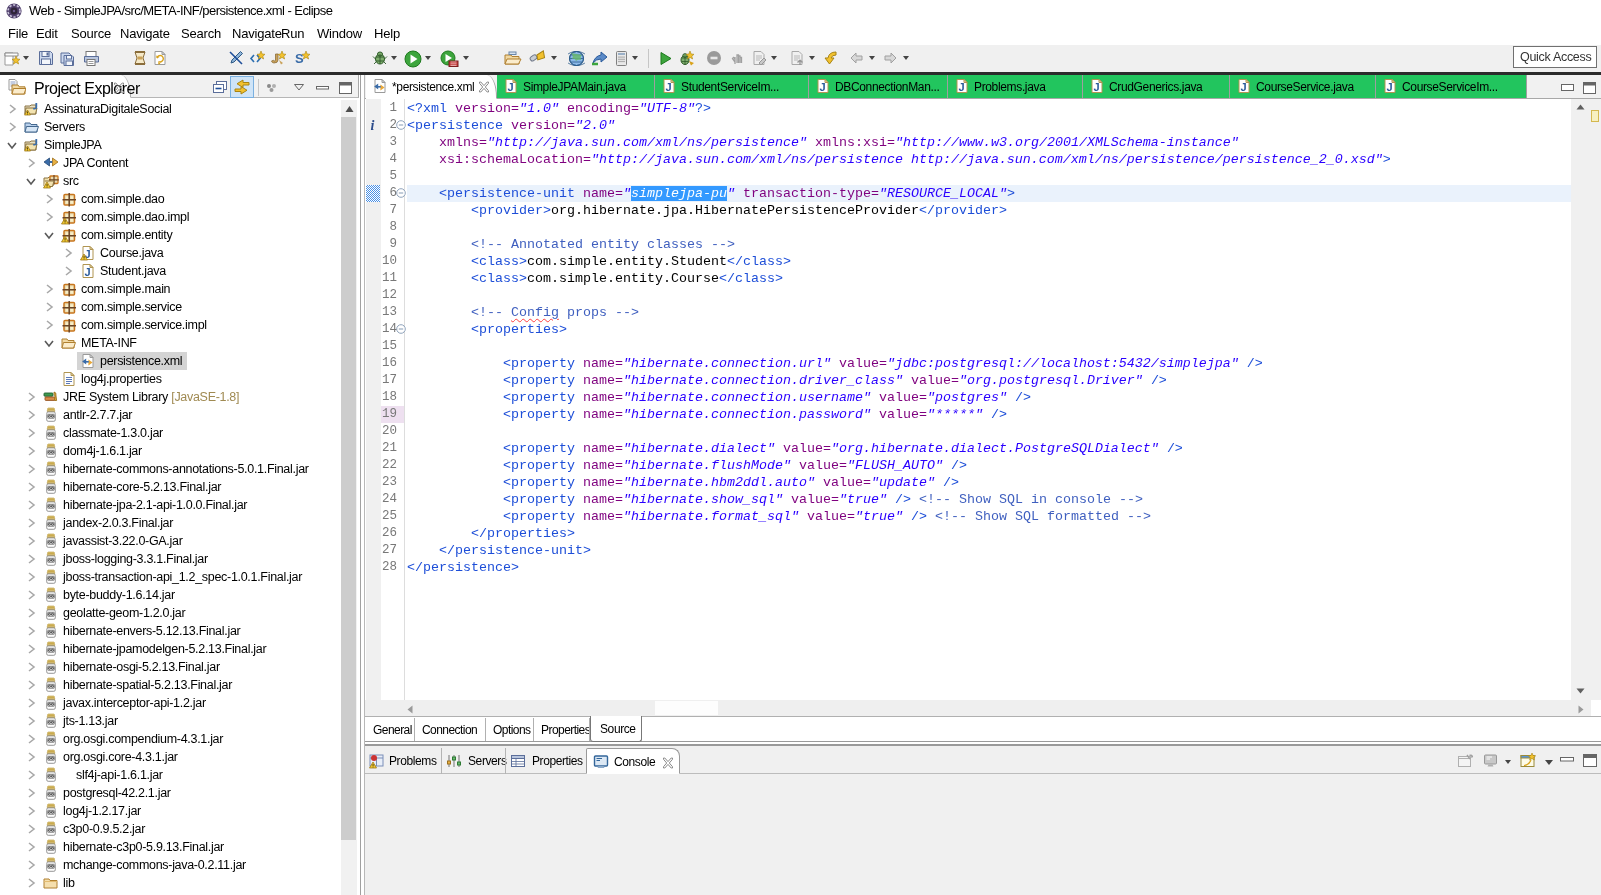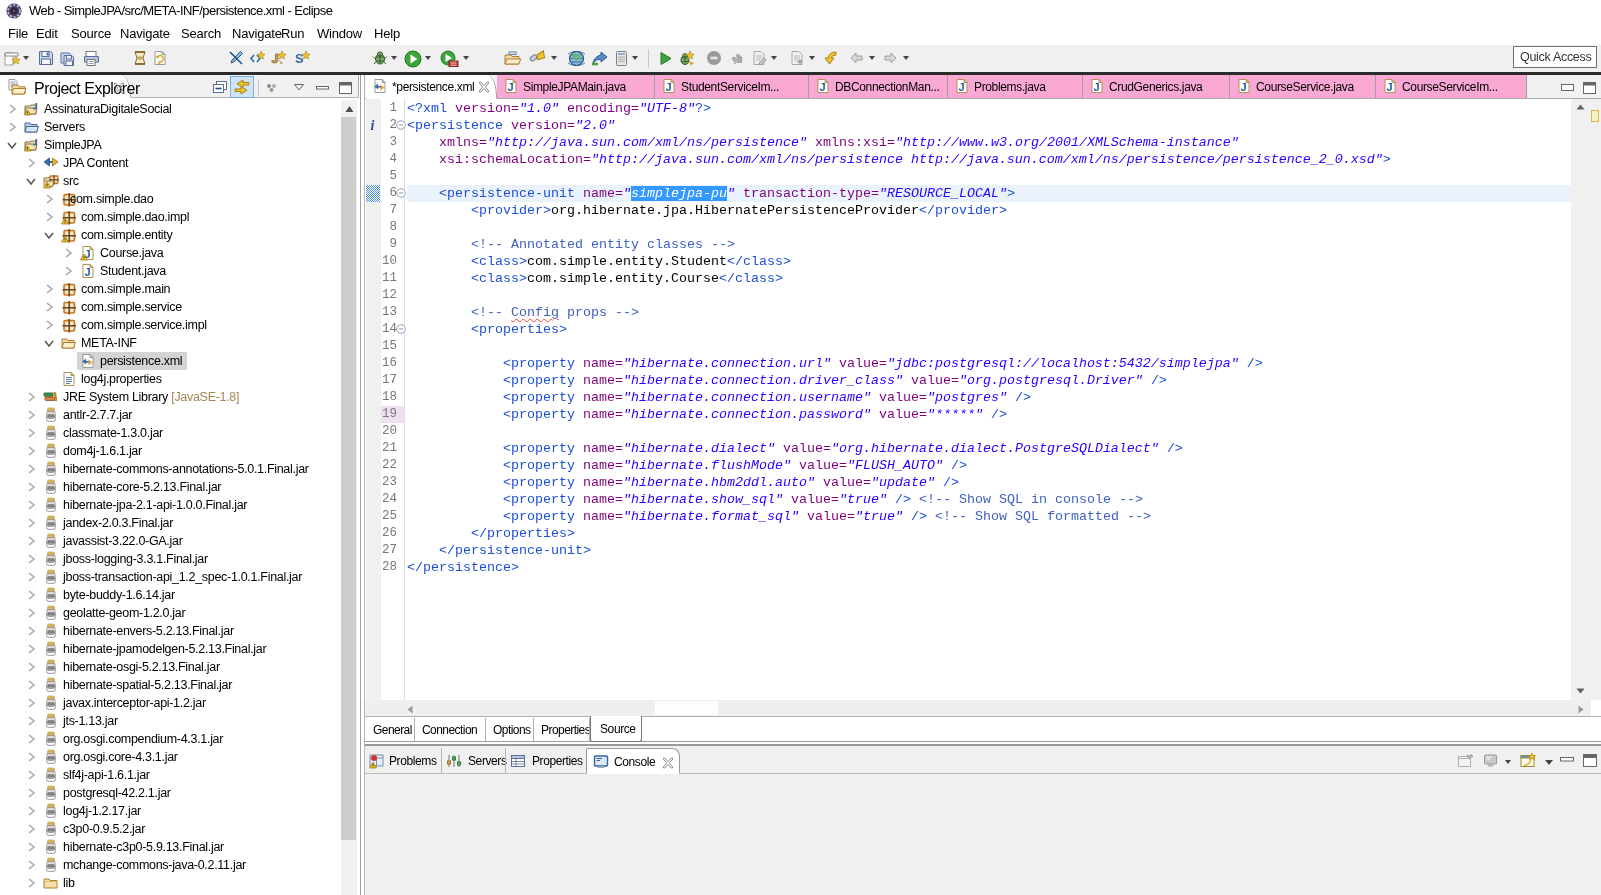--- a/index.html
+++ b/index.html
@@ -22,21 +22,21 @@
 #ltabrow { top:0; left:0; width:359px; height:23px; background:#f1f1f1; border-bottom:1px solid #b6b6b6; border-right:1px solid #a8a8a8; }
 #ltab { top:0; left:0; width:131px; height:23px; background:#fff; border-right:1px solid #a8a8a8; border-bottom:1px solid #fff; border-top-right-radius:10px 22px; }
 .row { position:absolute; left:0; width:346px; height:18px; }
 .rt { position:absolute; top:2px; font-size:12.5px; letter-spacing:-0.3px; white-space:nowrap; }
 .ri { position:absolute; top:1px; width:16px; height:16px; }
 .ra { position:absolute; top:3px; width:12px; height:12px; }
 #treesel { left:77px; top:277px; width:110px; height:18px; background:#d4d4d4; }
 #lscroll { top:25px; left:341px; width:16px; height:795px; background:#f1f1f1; }
 
 #edtabs { top:75px; left:365px; width:1236px; height:24px; background:#f1f1f1; border-bottom:1px solid #a8a8a8; }
-.etab { position:absolute; top:0; height:23px; background:#f9a8d4; border-right:1px solid #9f9f9f; }
+.etab { position:absolute; top:0; height:23px; background:#22c55e; border-right:1px solid #9f9f9f; }
 .etab.act { background:#fff; height:24px; border-bottom:1px solid #fff; border-top-right-radius:10px 22px; }
 .etab .tt { position:absolute; top:5px; font-size:12px; letter-spacing:-0.35px; white-space:nowrap; }
 #ed { top:99px; left:365px; width:1206px; height:601px; background:#fff; overflow:hidden; }
 #anncol { top:0; left:1px; width:15px; height:601px; background:#f0f0f0; }
 #numcol { top:0; left:16px; width:23px; height:601px; background:#fff; }
 #foldline { top:0; left:39px; width:1px; height:601px; background:#ddd; }
 .num { position:absolute; left:0; width:32px; text-align:right; font-family:"Liberation Mono",monospace; font-size:12.5px; color:#787878; height:17px; line-height:17px; }
 .cl { position:absolute; left:42px; height:17px; line-height:17px; font-family:"Liberation Mono",monospace; font-size:13.34px; white-space:pre; }
 .tg { color:#1d4ed8; } .an { color:#7f007f; } .av { color:#2a00ff; font-style:italic; }
 .cm { color:#3f5fbf; } .sel { background:#3399ff; color:#fff; font-style:italic; }
@@ -411,21 +411,21 @@
           </svg>
           <span class="rt" style="left:63px">src</span>
         </div>
 <div class="row" style="top:115px">
           <svg class="ra" style="left:43px" viewBox="0 0 12 12">
             <path d="M4 2 L9 6 L4 10" fill="none" stroke="#a8a8a8" stroke-width="1.6"></path>
           </svg>
           <svg class="ri" style="left:61px" viewBox="0 0 16 16">
             <use href="#pkg"></use>
           </svg>
-          <span class="rt" style="left:70px">com.simple.dao</span>
+          <span class="rt" style="left:81px">com.simple.dao</span>
         </div>
 <div class="row" style="top:133px">
           <svg class="ra" style="left:43px" viewBox="0 0 12 12">
             <path d="M4 2 L9 6 L4 10" fill="none" stroke="#a8a8a8" stroke-width="1.6"></path>
           </svg>
           <svg class="ri" style="left:61px" viewBox="0 0 16 16">
             <use href="#pkgw"></use>
           </svg>
           <span class="rt" style="left:81px">com.simple.dao.impl</span>
         </div>
@@ -621,21 +621,21 @@
           </svg>
           <span class="rt" style="left:63px">geolatte-geom-1.2.0.jar</span>
         </div>
 <div class="row" style="top:547px">
           <svg class="ra" style="left:25px" viewBox="0 0 12 12">
             <path d="M4 2 L9 6 L4 10" fill="none" stroke="#a8a8a8" stroke-width="1.6"></path>
           </svg>
           <svg class="ri" style="left:43px" viewBox="0 0 16 16">
             <use href="#jar"></use>
           </svg>
-          <span class="rt" style="left:63px">hibernate-envers-5.2.13.Final.jar</span>
+          <span class="rt" style="left:63px">hibernate-envers-5.12.13.Final.jar</span>
         </div>
 <div class="row" style="top:565px">
           <svg class="ra" style="left:25px" viewBox="0 0 12 12">
             <path d="M4 2 L9 6 L4 10" fill="none" stroke="#a8a8a8" stroke-width="1.6"></path>
           </svg>
           <svg class="ri" style="left:43px" viewBox="0 0 16 16">
             <use href="#jar"></use>
           </svg>
           <span class="rt" style="left:63px">hibernate-jpamodelgen-5.2.13.Final.jar</span>
         </div>
@@ -693,21 +693,21 @@
           </svg>
           <span class="rt" style="left:63px">org.osgi.core-4.3.1.jar</span>
         </div>
 <div class="row" style="top:691px">
           <svg class="ra" style="left:25px" viewBox="0 0 12 12">
             <path d="M4 2 L9 6 L4 10" fill="none" stroke="#a8a8a8" stroke-width="1.6"></path>
           </svg>
           <svg class="ri" style="left:43px" viewBox="0 0 16 16">
             <use href="#jar"></use>
           </svg>
-          <span class="rt" style="left:63px">slf4j-api-1.6.1.jar</span>
+          <span class="rt" style="left:76px">slf4j-api-1.6.1.jar</span>
         </div>
 <div class="row" style="top:709px">
           <svg class="ra" style="left:25px" viewBox="0 0 12 12">
             <path d="M4 2 L9 6 L4 10" fill="none" stroke="#a8a8a8" stroke-width="1.6"></path>
           </svg>
           <svg class="ri" style="left:43px" viewBox="0 0 16 16">
             <use href="#jar"></use>
           </svg>
           <span class="rt" style="left:63px">postgresql-42.2.1.jar</span>
         </div>

